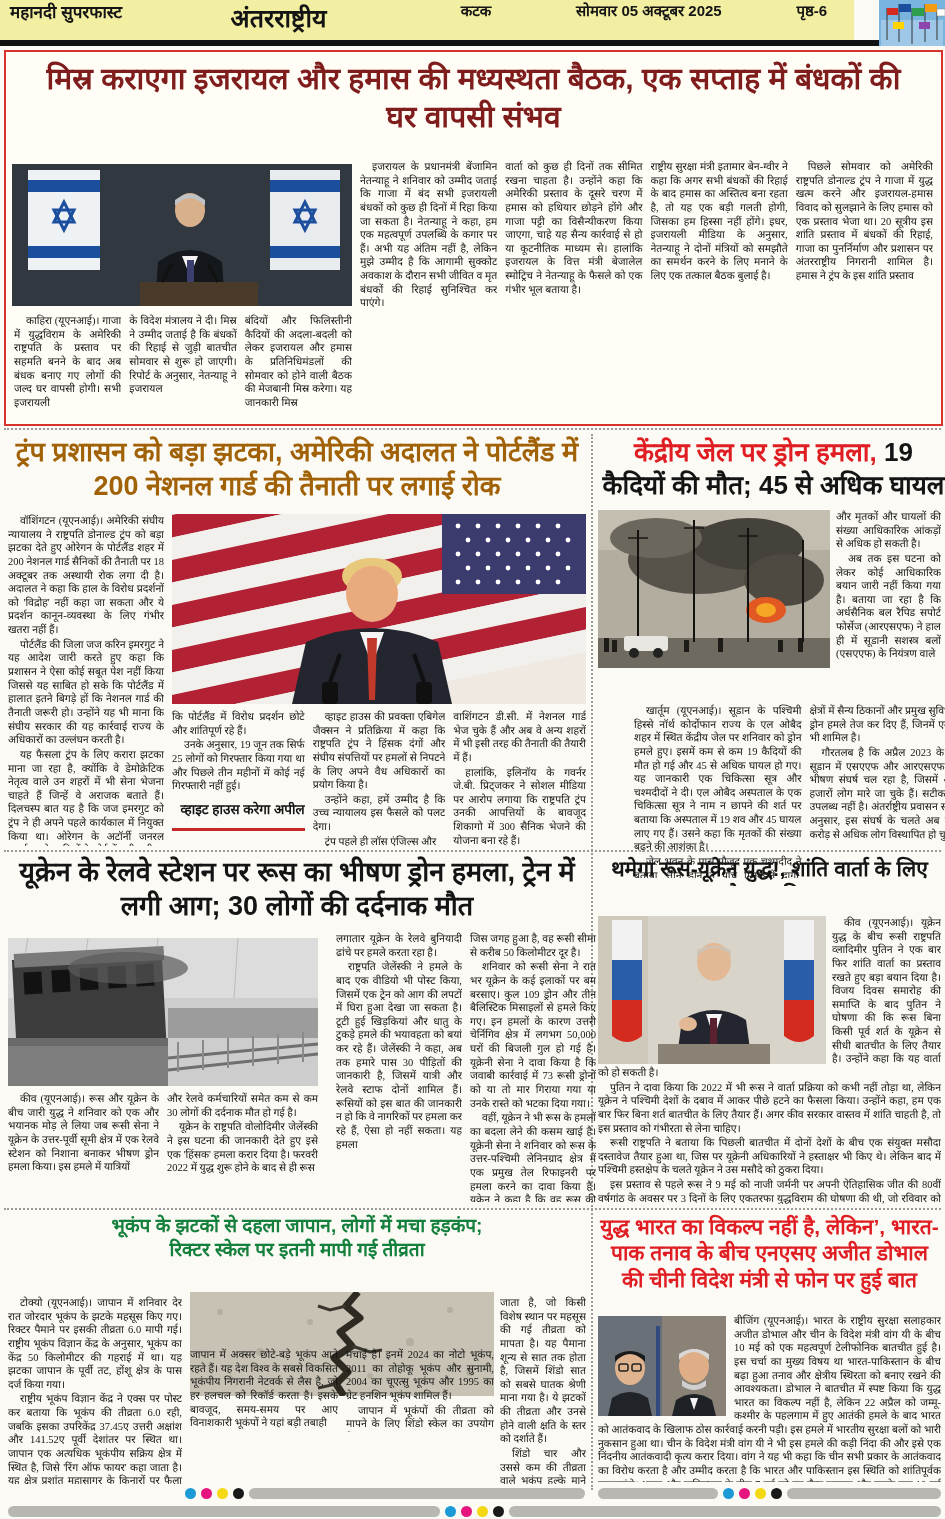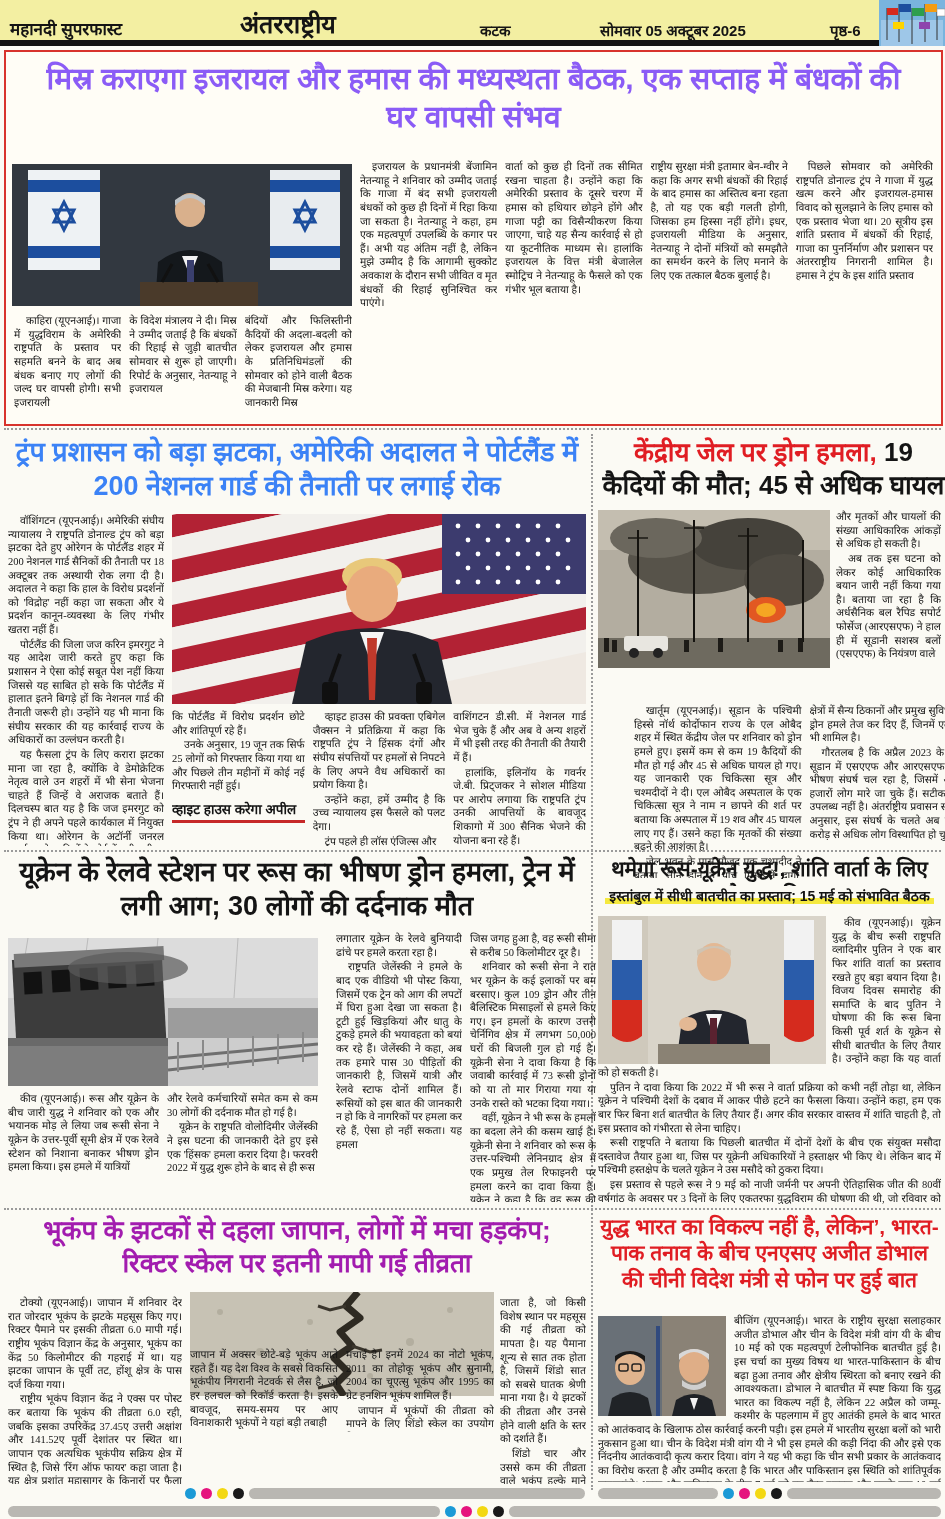--- a/index.html
+++ b/index.html
@@ -1,42 +1,42 @@
 <!DOCTYPE html>
 <html><head>
 <meta charset="utf-8">
 <style>
   html,body{margin:0;padding:0;background:#e8e6e0;}
   .page{position:relative;width:945px;height:1519px;background:#fbfaf4;margin:0 auto;
         font-family:"Liberation Serif", serif;color:#141414;overflow:hidden;}
   
-  .masthead{position:absolute;left:0;top:0;width:945px;height:40px;background:#f3efa2;
-            display:flex;align-items:flex-end;font-family:"Liberation Sans",sans-serif;font-weight:bold;}
+  .masthead{position:absolute;left:0;top:0;width:854px;height:40px;background:#f3efa2;
+            display:flex;align-items:flex-start;font-family:"Liberation Sans",sans-serif;font-weight:bold;}
   .masthead .paper{font-size:17px;margin-left:10px;width:230px;}
   .masthead .section{font-size:25px;width:240px;}
   .masthead .city{font-size:15px;width:120px;}
   .masthead .date{font-size:15px;width:230px;}
   .masthead .pageno{font-size:15px;width:60px;}
   .blackbar{position:absolute;left:0;top:40px;width:945px;height:6px;background:#121212;}
   .flagsbox{position:absolute;right:0;top:0;width:66px;height:46px;}
   
   .abs{position:absolute;}
   .col{font-size:10.5px;line-height:1.3;text-align:justify;overflow:hidden;}
   .col p{margin:0 0 1px 0;text-indent:12px;}
   .col p.noind{text-indent:0;}
   .cols{display:flex;overflow:hidden;}
   .cols>div{flex:1;margin-right:8px;}
   .cols>div:last-child{margin-right:0;}
   .hl{font-family:"Liberation Sans",sans-serif;font-weight:bold;text-align:center;line-height:1.25;}
   .dotline{border-top:2px dotted #9a9a9a;}
   .vdot{border-left:2px dotted #9a9a9a;}
   .photo{overflow:hidden;background:#888;}
   .photo svg{display:block;}
-  .subhead{font-family:"Liberation Sans",sans-serif;font-weight:bold;font-size:13.5px;text-align:left;
-           border-bottom:3px solid #c62828;padding-bottom:2px;margin-top:8px;text-indent:0;}
+  .subhead{font-family:"Liberation Sans",sans-serif;font-weight:bold;font-size:13.5px;text-align:right;
+           border-bottom:3px solid #c62828;padding-bottom:10px;margin-top:8px;text-indent:0;}
   
   .marks{display:flex;align-items:center;gap:5px;}
   .dot{width:11px;height:11px;border-radius:50%;flex:0 0 auto;}
   .dot.c{background:#1b9ad6;} .dot.m{background:#e5147e;} .dot.y{background:#f3d812;} .dot.k{background:#1a1a1a;}
   .gbar{height:11px;background:#b9b7b2;border-radius:6px;flex:1;}
   .gbar.short{flex:0 0 120px;}
 </style>
 </head>
 <body>
 
@@ -65,21 +65,21 @@
       <rect x="20" y="4" width="12" height="8" fill="#1c4e9e"></rect>
       <rect x="33" y="8" width="12" height="8" fill="#2e9e4f"></rect>
       <rect x="46" y="4" width="12" height="8" fill="#f39c12"></rect>
       <rect x="58" y="9" width="8" height="7" fill="#ffffff" stroke="#888" stroke-width="0.5"></rect>
       <rect x="14" y="22" width="11" height="7" fill="#ffd400"></rect>
       <rect x="40" y="22" width="11" height="7" fill="#8e44ad"></rect>
     </svg>
   </div>
 
   <div class="abs" style="left:4px;top:50px;width:935px;height:372px;border:2px solid #d8332d;background:#fffdf6;">
-    <div class="hl" style="color:#8b5cf6;font-size:30px;padding:8px 30px 4px 30px;height:96px;overflow:hidden;">मिस्र कराएगा इजरायल और हमास की मध्यस्थता बैठक, एक सप्ताह में बंधकों की घर वापसी संभव</div>
+    <div class="hl" style="color:#7f1d1d;font-size:30px;padding:8px 30px 4px 30px;height:96px;overflow:hidden;">मिस्र कराएगा इजरायल और हमास की मध्यस्थता बैठक, एक सप्ताह में बंधकों की घर वापसी संभव</div>
 
     <div class="photo abs" style="left:6px;top:112px;width:340px;height:142px;">
       <svg width="340" height="142" viewBox="0 0 340 142">
         <rect width="340" height="142" fill="#2b3036"></rect>
         <rect width="340" height="142" fill="#3a4049" opacity="0.5"></rect>
         <g>
           <rect x="16" y="6" width="72" height="100" fill="#eef2f4"></rect>
           <rect x="16" y="16" width="72" height="12" fill="#1c4e9e"></rect>
           <rect x="16" y="82" width="72" height="12" fill="#1c4e9e"></rect>
           <polygon points="52,38 42,58 62,58" fill="none" stroke="#1c4e9e" stroke-width="3"></polygon>
@@ -134,21 +134,21 @@
 
     <div class="cols abs" style="left:354px;top:368px;width:573px;height:0;"></div>
     <div class="cols abs" style="left:8px;top:364px;width:919px;height:4px;"></div>
 
   </div>
 
   <div class="abs dotline" style="left:4px;top:428px;width:937px;height:0;"></div>
 
   <div class="abs vdot" style="left:591px;top:434px;width:0;height:1056px;"></div>
 
-  <div class="abs hl" style="left:8px;top:436px;width:578px;height:72px;color:#3b82f6;font-size:27px;overflow:hidden;">ट्रंप प्रशासन को बड़ा झटका, अमेरिकी अदालत ने पोर्टलैंड में 200 नेशनल गार्ड की तैनाती पर लगाई रोक</div>
+  <div class="abs hl" style="left:8px;top:436px;width:578px;height:72px;color:#a16207;font-size:27px;overflow:hidden;">ट्रंप प्रशासन को बड़ा झटका, अमेरिकी अदालत ने पोर्टलैंड में 200 नेशनल गार्ड की तैनाती पर लगाई रोक</div>
 
   <div class="abs col" style="left:8px;top:514px;width:156px;height:332px;">
     <p>वॉशिंगटन (यूएनआई)। अमेरिकी संघीय न्यायालय ने राष्ट्रपति डोनाल्ड ट्रंप को बड़ा झटका देते हुए ओरेगन के पोर्टलैंड शहर में 200 नेशनल गार्ड सैनिकों की तैनाती पर 18 अक्टूबर तक अस्थायी रोक लगा दी है। अदालत ने कहा कि हाल के विरोध प्रदर्शनों को 'विद्रोह' नहीं कहा जा सकता और ये प्रदर्शन कानून-व्यवस्था के लिए गंभीर खतरा नहीं हैं।</p>
     <p>पोर्टलैंड की जिला जज करिन इमरगुट ने यह आदेश जारी करते हुए कहा कि प्रशासन ने ऐसा कोई सबूत पेश नहीं किया जिससे यह साबित हो सके कि पोर्टलैंड में हालात इतने बिगड़े हों कि नेशनल गार्ड की तैनाती जरूरी हो। उन्होंने यह भी माना कि संघीय सरकार की यह कार्रवाई राज्य के अधिकारों का उल्लंघन करती है।</p>
     <p>यह फैसला ट्रंप के लिए करारा झटका माना जा रहा है, क्योंकि वे डेमोक्रेटिक नेतृत्व वाले उन शहरों में भी सेना भेजना चाहते हैं जिन्हें वे अराजक बताते हैं। दिलचस्प बात यह है कि जज इमरगुट को ट्रंप ने ही अपने पहले कार्यकाल में नियुक्त किया था। ओरेगन के अटॉर्नी जनरल कार्यालय के वकीलों ने कोर्ट में दलील दी</p>
   </div>
 
   <div class="photo abs" style="left:172px;top:514px;width:414px;height:190px;">
     <svg width="414" height="190" viewBox="0 0 414 190">
       <rect width="414" height="190" fill="#efe9e2"></rect>
@@ -341,23 +341,20 @@
     <div class="col">
         <p>कीव (यूएनआई)। रूस और यूक्रेन के बीच जारी युद्ध ने शनिवार को एक और भयानक मोड़ ले लिया जब रूसी सेना ने यूक्रेन के उत्तर-पूर्वी सूमी क्षेत्र में एक रेलवे स्टेशन को निशाना बनाकर भीषण ड्रोन हमला किया। इस हमले में यात्रियों</p>
       </div>
     <div class="col">
       <p class="noind">और रेलवे कर्मचारियों समेत कम से कम 30 लोगों की दर्दनाक मौत हो गई है।</p>
       <p>यूक्रेन के राष्ट्रपति वोलोदिमीर जेलेंस्की ने इस घटना की जानकारी देते हुए इसे एक 'हिंसक' हमला करार दिया है। फरवरी 2022 में युद्ध शुरू होने के बाद से ही रूस</p>
     </div>
   </div>
 
   <div class="abs hl" style="left:598px;top:856px;width:343px;height:30px;color:#141414;font-size:21px;overflow:hidden;">थमेगा रूस-यूक्रेन युद्ध!, शांति वार्ता के लिए तैयार पुतिन</div>
-  <div class="abs hl" style="left:598px;top:888px;width:343px;height:22px;font-size:14px;">
-    <span style="background:linear-gradient(to top,#f5e93f 35%,transparent 35%);padding:0 4px;">इस्तांबुल में सीधी बातचीत का प्रस्ताव; 15 मई को संभावित बैठक</span>
-  </div>
 
   <div class="photo abs" style="left:598px;top:916px;width:228px;height:148px;">
     <svg width="228" height="148" viewBox="0 0 228 148">
       <rect width="228" height="148" fill="#d9d4c9"></rect>
       <rect x="0" y="0" width="50" height="148" fill="#cfc9bc"></rect>
       <g>
         <path d="M14,4 L44,4 L44,120 Q29,132 14,120 Z" fill="#f2f2f2"></path>
         <path d="M14,44 L44,44 L44,84 L14,84 Z" fill="#2a5caa"></path>
         <path d="M14,84 L44,84 L44,120 Q29,132 14,120 Z" fill="#d52b1e"></path>
       </g>
@@ -383,21 +380,21 @@
   <div class="abs col" style="left:598px;top:1066px;width:343px;height:138px;">
     <p class="noind">को हो सकती है।</p>
     <p>पुतिन ने दावा किया कि 2022 में भी रूस ने वार्ता प्रक्रिया को कभी नहीं तोड़ा था, लेकिन यूक्रेन ने पश्चिमी देशों के दबाव में आकर पीछे हटने का फैसला किया। उन्होंने कहा, हम एक बार फिर बिना शर्त बातचीत के लिए तैयार हैं। अगर कीव सरकार वास्तव में शांति चाहती है, तो इस प्रस्ताव को गंभीरता से लेना चाहिए।</p>
     <p>रूसी राष्ट्रपति ने बताया कि पिछली बातचीत में दोनों देशों के बीच एक संयुक्त मसौदा दस्तावेज तैयार हुआ था, जिस पर यूक्रेनी अधिकारियों ने हस्ताक्षर भी किए थे। लेकिन बाद में पश्चिमी हस्तक्षेप के चलते यूक्रेन ने उस मसौदे को ठुकरा दिया।</p>
     <p>इस प्रस्ताव से पहले रूस ने 9 मई को नाजी जर्मनी पर अपनी ऐतिहासिक जीत की 80वीं वर्षगांठ के अवसर पर 3 दिनों के लिए एकतरफा युद्धविराम की घोषणा की थी, जो रविवार को समाप्त हो गया। हालांकि इस दौरान यूक्रेन ने आरोप लगाया कि रूस ने संघर्षविराम का उल्लंघन किया, वहीं पुतिन ने पलटवार करते हुए कहा कि हमने पूरी तरह से युद्धविराम का पालन किया, लेकिन यूक्रेनी सेना ने हमारी सीमा पर पांच अलग-अलग स्थानों पर हमले की कोशिश की।</p>
 
   </div>
 
   <div class="abs dotline" style="left:4px;top:1208px;width:937px;height:0;"></div>
 
-  <div class="abs hl" style="left:8px;top:1214px;width:578px;height:76px;color:#a21caf;font-size:26px;overflow:hidden;">
+  <div class="abs hl" style="left:8px;top:1214px;width:578px;height:76px;color:#15803d;font-size:19px;overflow:hidden;">
     <div>भूकंप के झटकों से दहला जापान, लोगों में मचा हड़कंप;</div>
     <div>रिक्टर स्केल पर इतनी मापी गई तीव्रता</div>
   </div>
 
   <div class="abs col" style="left:8px;top:1296px;width:174px;height:188px;">
     <p>टोक्यो (यूएनआई)। जापान में शनिवार देर रात जोरदार भूकंप के झटके महसूस किए गए। रिक्टर पैमाने पर इसकी तीव्रता 6.0 मापी गई। राष्ट्रीय भूकंप विज्ञान केंद्र के अनुसार, भूकंप का केंद्र 50 किलोमीटर की गहराई में था। यह झटका जापान के पूर्वी तट, होंशू क्षेत्र के पास दर्ज किया गया।</p>
     <p>राष्ट्रीय भूकंप विज्ञान केंद्र ने एक्स पर पोस्ट कर बताया कि भूकंप की तीव्रता 6.0 रही, जबकि इसका उपरिकेंद्र 37.45ए उत्तरी अक्षांश और 141.52ए पूर्वी देशांतर पर स्थित था। जापान एक अत्यधिक भूकंपीय सक्रिय क्षेत्र में स्थित है, जिसे 'रिंग ऑफ फायर' कहा जाता है। यह क्षेत्र प्रशांत महासागर के किनारों पर फैला हुआ है और विश्व के अधिकांश ज्वालामुखीय और भूकंपीय गतिविधियों का केंद्र है।</p>
   </div>
 
   <div class="photo abs" style="left:190px;top:1292px;width:304px;height:104px;">

